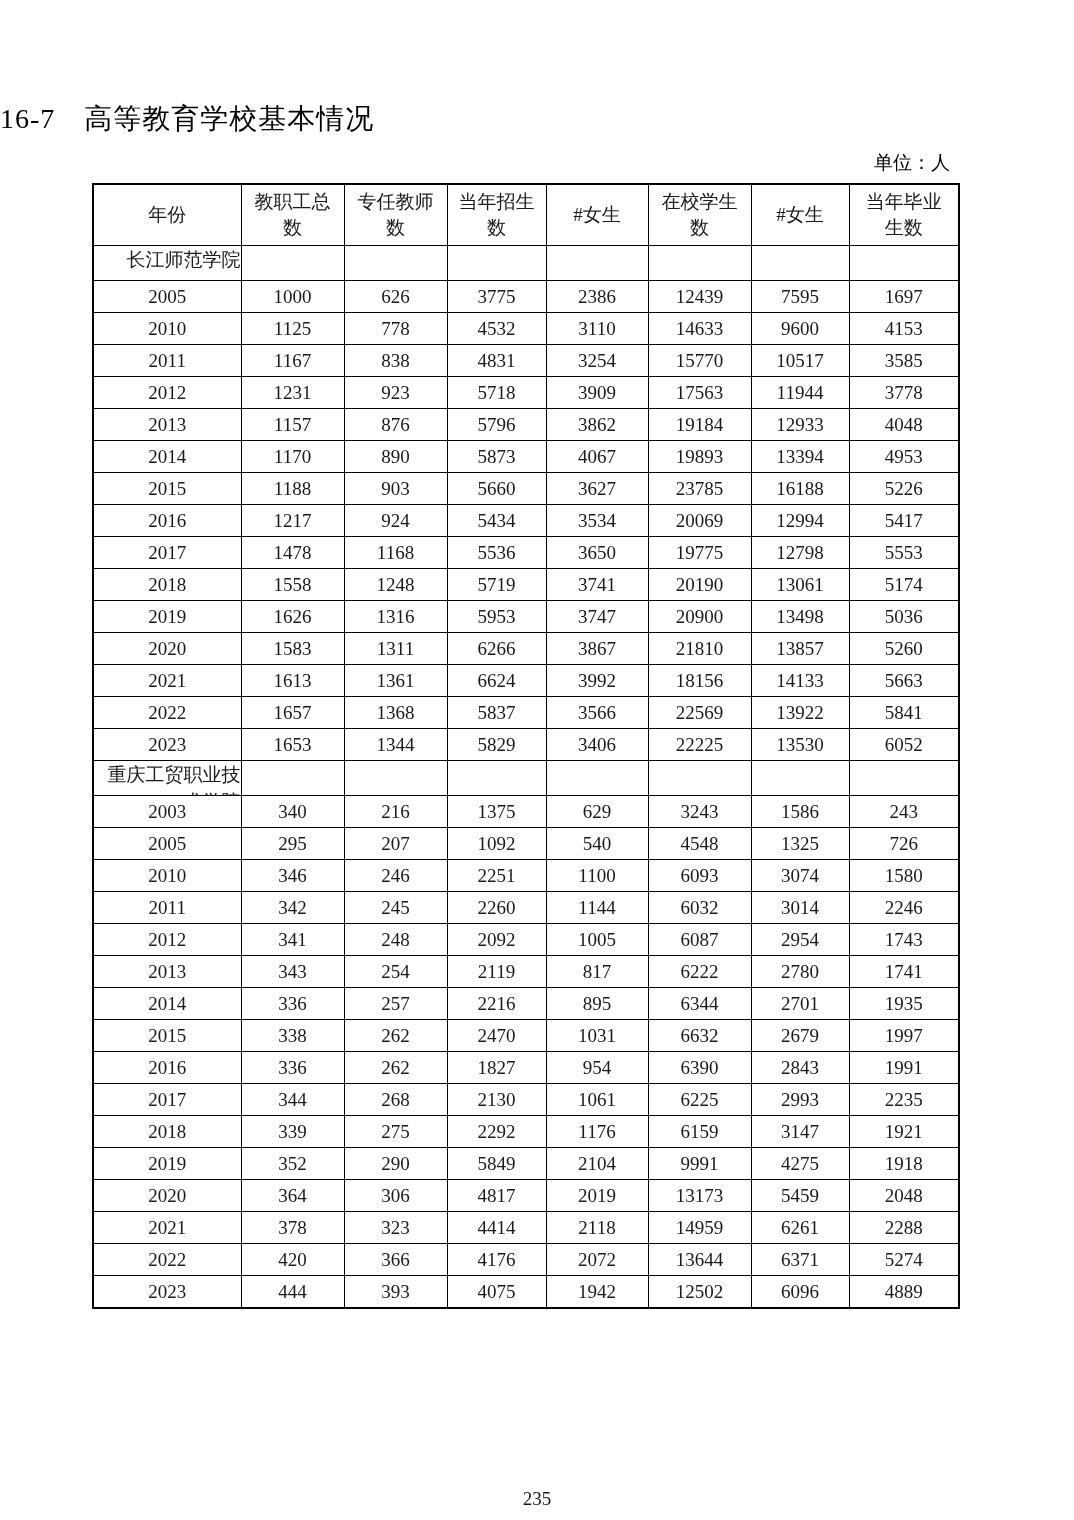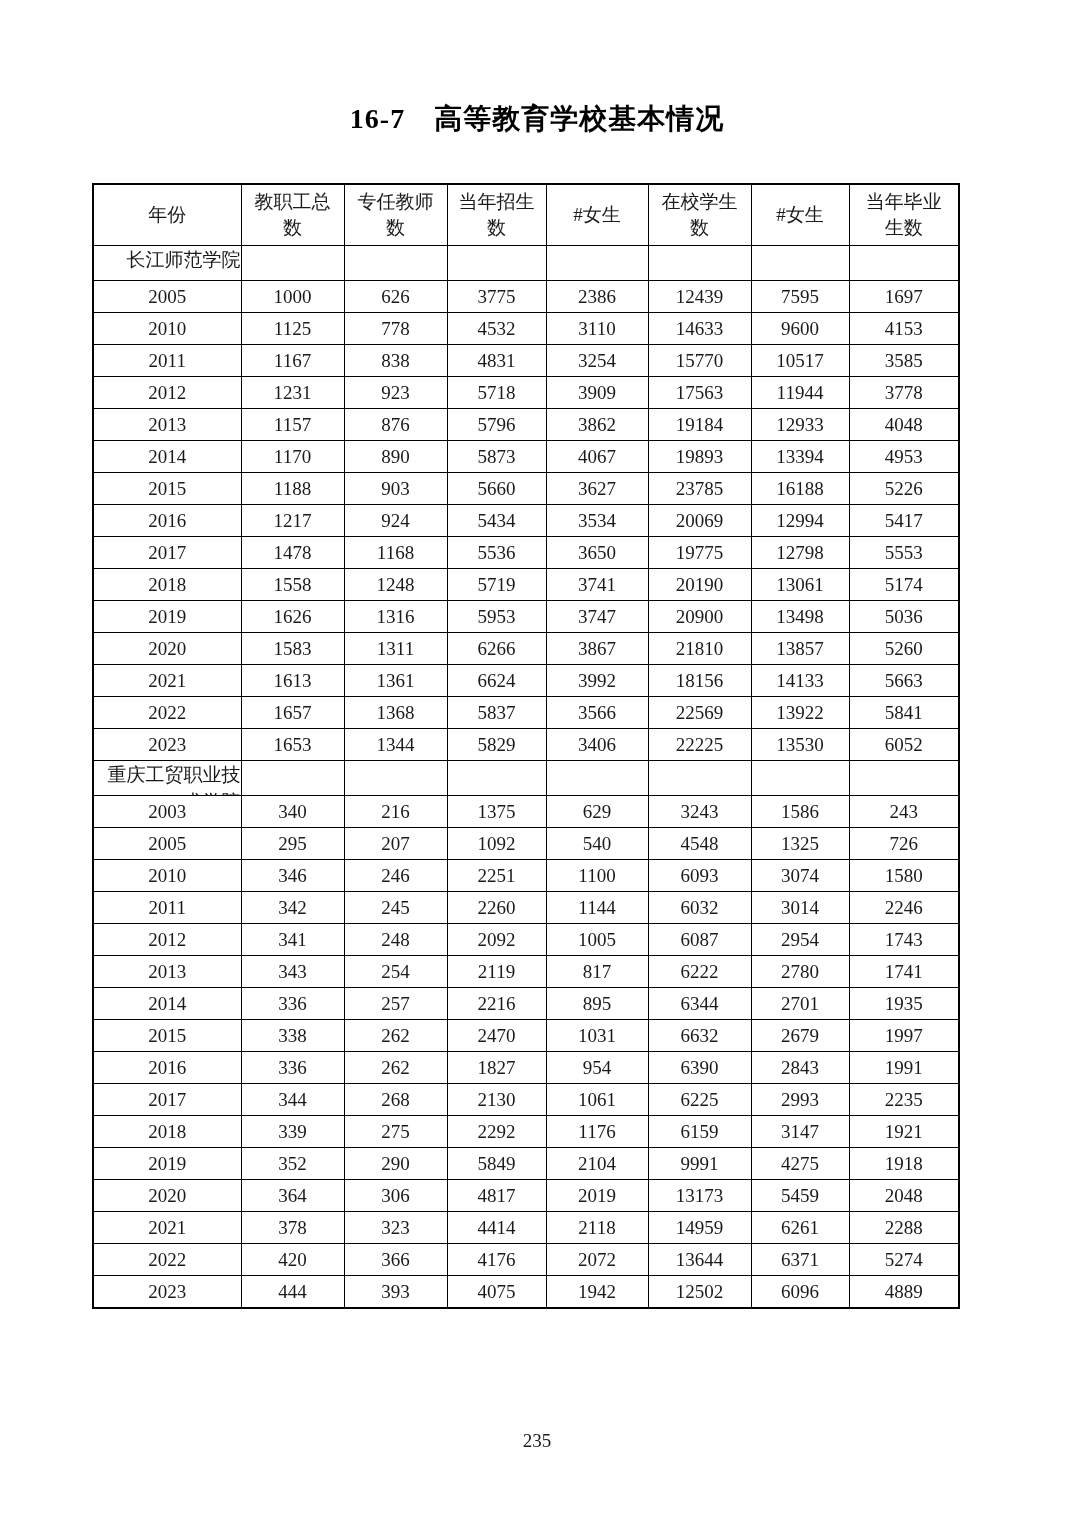--- a/index.html
+++ b/index.html
@@ -14,23 +14,22 @@
     background: #ffffff;
     font-family: "Liberation Serif", "DejaVu Serif", serif;
     color: #111111;
     overflow: hidden;
   }
   .doc-title {
     position: absolute;
     top: 100px;
     left: 0;
     width: 100%;
-    text-align: center;
     font-size: 28px;
-    font-weight: bold;
+    font-weight: normal;
     letter-spacing: 1px;
     color: #000000;
   }
   .unit-label {
     position: absolute;
     top: 150px;
     left: 92px;
     width: 858px;
     text-align: right;
     font-size: 19px;
@@ -75,35 +74,36 @@
   td.section-name .clip {
     height: 34px;
     overflow: hidden;
     line-height: 27px;
     padding-left: 2px;
     text-align: right;
     word-break: break-all;
   }
   .page-number {
     position: absolute;
-    top: 1430px;
+    top: 1488px;
     left: 0;
     width: 100%;
     text-align: center;
     font-size: 19px;
     color: #1a1a1a;
   }
 </style>
 </head>
 <body>
 
 <div class="page">
 
   <div class="doc-title">16-7　高等教育学校基本情况</div>
 
+  <div class="unit-label">单位：人</div>
 
   <table class="stats">
     <colgroup>
       <col style="width:148px">
       <col style="width:103px">
       <col style="width:103px">
       <col style="width:99px">
       <col style="width:102px">
       <col style="width:103px">
       <col style="width:98px">

